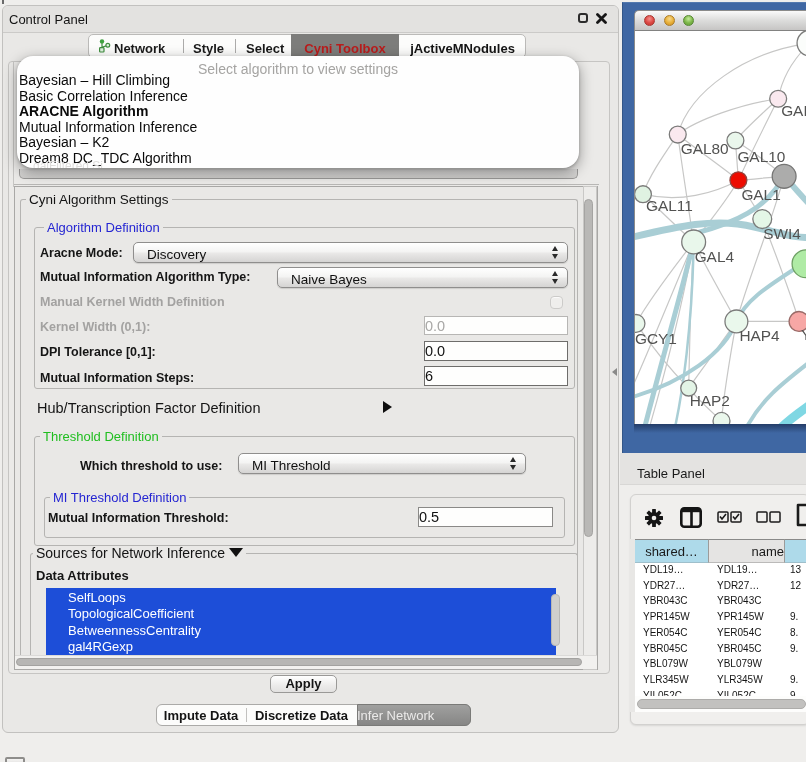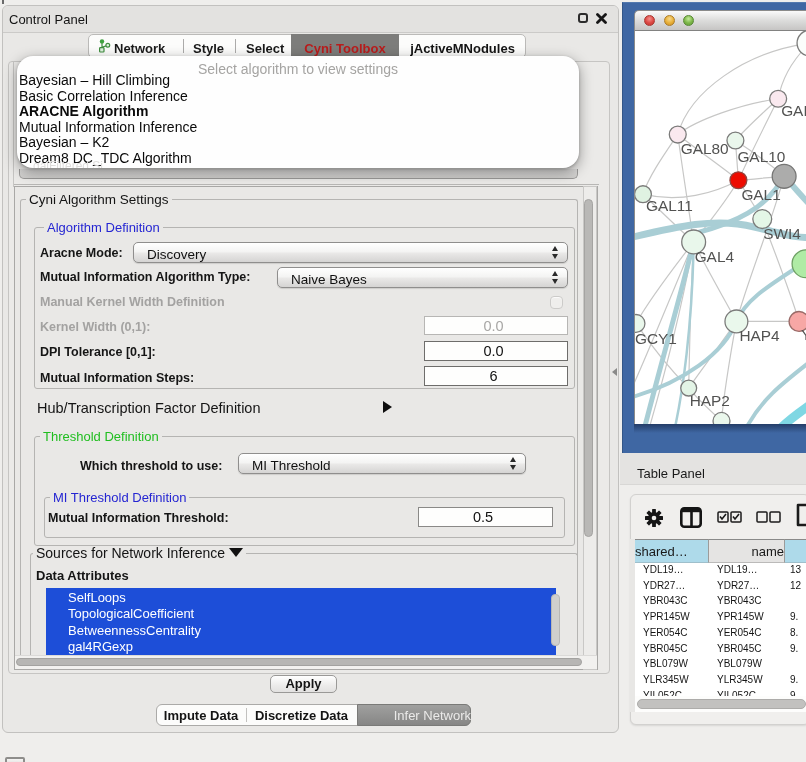--- a/index.html
+++ b/index.html
@@ -7,21 +7,21 @@
 .ab{position:absolute}
 .lb{position:absolute;font-size:12.5px;font-weight:bold;color:#151515;white-space:nowrap}
 .dis{color:#A3A2A1}
 .grp{position:absolute;border:1px solid #B5B4B2;border-radius:3px}
 .gtt{position:absolute;font-size:13px;background:#E9E8E6;padding:0 3px;white-space:nowrap;line-height:14px}
 .combo{position:absolute;border:1px solid #8F8E8D;border-radius:5px;background:linear-gradient(#FFFFFF,#F4F4F3 45%,#E9E8E7 55%,#D5D4D3);box-shadow:0 1px 1px rgba(0,0,0,0.12)}
 .combo .tx{position:absolute;left:13px;top:4px;font-size:13.5px;color:#111}
 .step{position:absolute;right:7px;top:3px;width:8px;display:block}
 .step .u{display:block;width:0;height:0;border-left:3.5px solid transparent;border-right:3.5px solid transparent;border-bottom:5px solid #2A2A2A;margin-bottom:3px}
 .step .d{display:block;width:0;height:0;border-left:3.5px solid transparent;border-right:3.5px solid transparent;border-top:5px solid #2A2A2A}
-.fld{position:absolute;background:#FEFEFD;font-size:14.5px;text-align:center;padding-right:5px;line-height:19px}
+.fld{position:absolute;background:#FEFEFD;font-size:14.5px;text-align:left;padding-right:5px;line-height:19px}
 .sep{position:absolute;width:1px;background:#ACABAA}
 .t13{position:absolute;font-size:10px;color:#141414;white-space:nowrap}
 </style></head>
 <body>
 <div id="page">
 
 <div class="ab" style="left:2px;top:0;width:2px;height:4px;background:#6A6A6A"></div>
 <div class="ab" style="left:2px;top:5px;width:617px;height:728px;background:#E9E8E6;border:1px solid #C2C1BF;border-radius:6px"></div>
 <div class="ab" style="left:3px;top:6px;width:615px;height:27px;background:#E3E2E0;border-bottom:1px solid #CBCAC8;border-radius:5px 5px 0 0"></div>
 <div class="ab" style="left:9px;top:12px;font-size:13px;color:#141414">Control Panel</div>
@@ -113,21 +113,21 @@
 <div class="ab" style="left:15px;top:655px;width:582px;height:14px;background:#F2F1EF;border-top:1px solid #DBDAD8"></div>
 <div class="ab" style="left:16px;top:658px;width:566px;height:8px;background:#B7B6B4;border:1px solid #A3A2A0;border-radius:4px"></div>
 
 <div class="ab" style="left:270px;top:675px;width:67px;height:18px;background:linear-gradient(#FFFFFF,#ECEBEA 60%,#E2E1E0);border:1px solid #9A9997;border-radius:5px;text-align:center;font-size:13px;font-weight:bold;color:#141414;line-height:16px">Apply</div>
 
 <div class="ab" style="left:156px;top:704px;width:315px;height:22px;background:#FCFCFB;border:1px solid #ABAAA8;border-radius:6px"></div>
 <div class="sep" style="left:246px;top:708px;height:14px;background:#C2C1BF"></div>
 <div class="ab" style="left:357px;top:704px;width:114px;height:22px;background:linear-gradient(#A0A09F,#868685);border:1px solid #7A7A78;border-radius:0 6px 6px 0"></div>
 <div class="ab" style="left:156px;top:708px;width:90px;text-align:center;font-size:13px;font-weight:bold;color:#141414">Impute Data</div>
 <div class="ab" style="left:246px;top:708px;width:111px;text-align:center;font-size:13px;font-weight:bold;color:#141414">Discretize Data</div>
-<div class="ab" style="left:357px;top:708px;width:114px;text-align:right;font-size:13px;color:#EBEAE9">Infer Network</div>
+<div class="ab" style="left:357px;top:708px;width:114px;text-align:left;font-size:13px;color:#EBEAE9">Infer Network</div>
 
 <div class="ab" style="left:612px;top:368px;width:0;height:0;border-right:5px solid #8A8A89;border-top:4px solid transparent;border-bottom:4px solid transparent"></div>
 
 <div class="ab" style="left:5px;top:757px;width:20px;height:10px;border:2px solid #8E8D8B;border-radius:2px;background:linear-gradient(#F5F4F3,#DEDDDB)"></div>
 
 <div class="ab" style="left:13px;top:61px;width:1px;height:126px;background:#C6C5C3"></div>
 <div class="ab" style="left:19px;top:169px;width:559px;height:10px;background:linear-gradient(#DCDBDA,#CFCECC);border:1px solid #9A9998;border-top:none;border-radius:0 0 5px 5px"></div>
 
 <div class="ab" style="left:17px;top:56px;width:562px;height:112px;background:#FEFEFE;border-radius:16px;overflow:hidden;box-shadow:0 4px 14px rgba(0,0,0,0.38),0 1px 3px rgba(0,0,0,0.22)">
 <div style="position:absolute;left:0;top:5px;width:562px;text-align:center;font-size:14px;color:#A5A4A2">Select algorithm to view settings</div>
@@ -247,21 +247,21 @@
         <rect x="1" y="1" width="10" height="10" rx="1"></rect>
         <rect x="14" y="1" width="10" height="10" rx="1"></rect>
       </g>
     </svg>
 <svg class="ab" style="left:796px;top:503px" width="10" height="24" viewBox="0 0 10 24">
       <path d="M2 2 L14 2 L14 22 L2 22 Z" fill="none" stroke="#1B1B1B" stroke-width="2.6" stroke-linejoin="round"></path>
     </svg>
 
 <div class="ab" style="left:630px;top:539px;width:5px;height:173px;background:#E8E7E5"></div>
 <div class="ab" style="left:635px;top:539px;width:171px;height:173px;background:#FFFFFF"></div>
-<div class="ab" style="left:635px;top:539px;width:74px;height:24px;background:#AEDAEA;border-top:1px solid #8A8A89;border-bottom:1px solid #9FBFCB;border-right:1px solid #9C9B9A;font-size:13px;color:#1A1A1A;line-height:23px">shared…</div>
+<div class="ab" style="left:635px;top:539px;width:74px;height:24px;background:#AEDAEA;border-top:1px solid #8A8A89;border-bottom:1px solid #9FBFCB;border-right:1px solid #9C9B9A;text-align:center;font-size:13px;color:#1A1A1A;line-height:23px">shared…</div>
 <div class="ab" style="left:709px;top:539px;width:76px;height:24px;background:#E5E4E3;border-top:1px solid #8A8A89;border-bottom:1px solid #BBBAB9;border-right:1px solid #9C9B9A;text-align:right;font-size:13px;color:#1A1A1A;line-height:23px">name</div>
 <div class="ab" style="left:785px;top:539px;width:21px;height:24px;background:#AEDAEA;border-top:1px solid #8A8A89;border-bottom:1px solid #9FBFCB"></div>
 <div class="ab" style="left:635px;top:563px;width:171px;height:133px;overflow:hidden">
 <div class="t13" style="left:8px;top:-1px;line-height:15.7px">YDL19…<br>YDR27…<br>YBR043C<br>YPR145W<br>YER054C<br>YBR045C<br>YBL079W<br>YLR345W<br>YIL052C</div>
 <div class="t13" style="left:82px;top:-1px;line-height:15.7px">YDL19…<br>YDR27…<br>YBR043C<br>YPR145W<br>YER054C<br>YBR045C<br>YBL079W<br>YLR345W<br>YIL052C</div>
 <div class="t13" style="left:155px;top:-1px;line-height:15.7px">13<br>12<br>&nbsp;<br>9.<br>8.<br>9.<br>&nbsp;<br>9.<br>9.</div>
 </div>
 <div class="ab" style="left:635px;top:696px;width:171px;height:16px;background:#FDFDFC"></div>
 <div class="ab" style="left:637px;top:699px;width:169px;height:10px;background:#C2C1BF;border:1px solid #ADACAA;border-radius:5px"></div>
 

